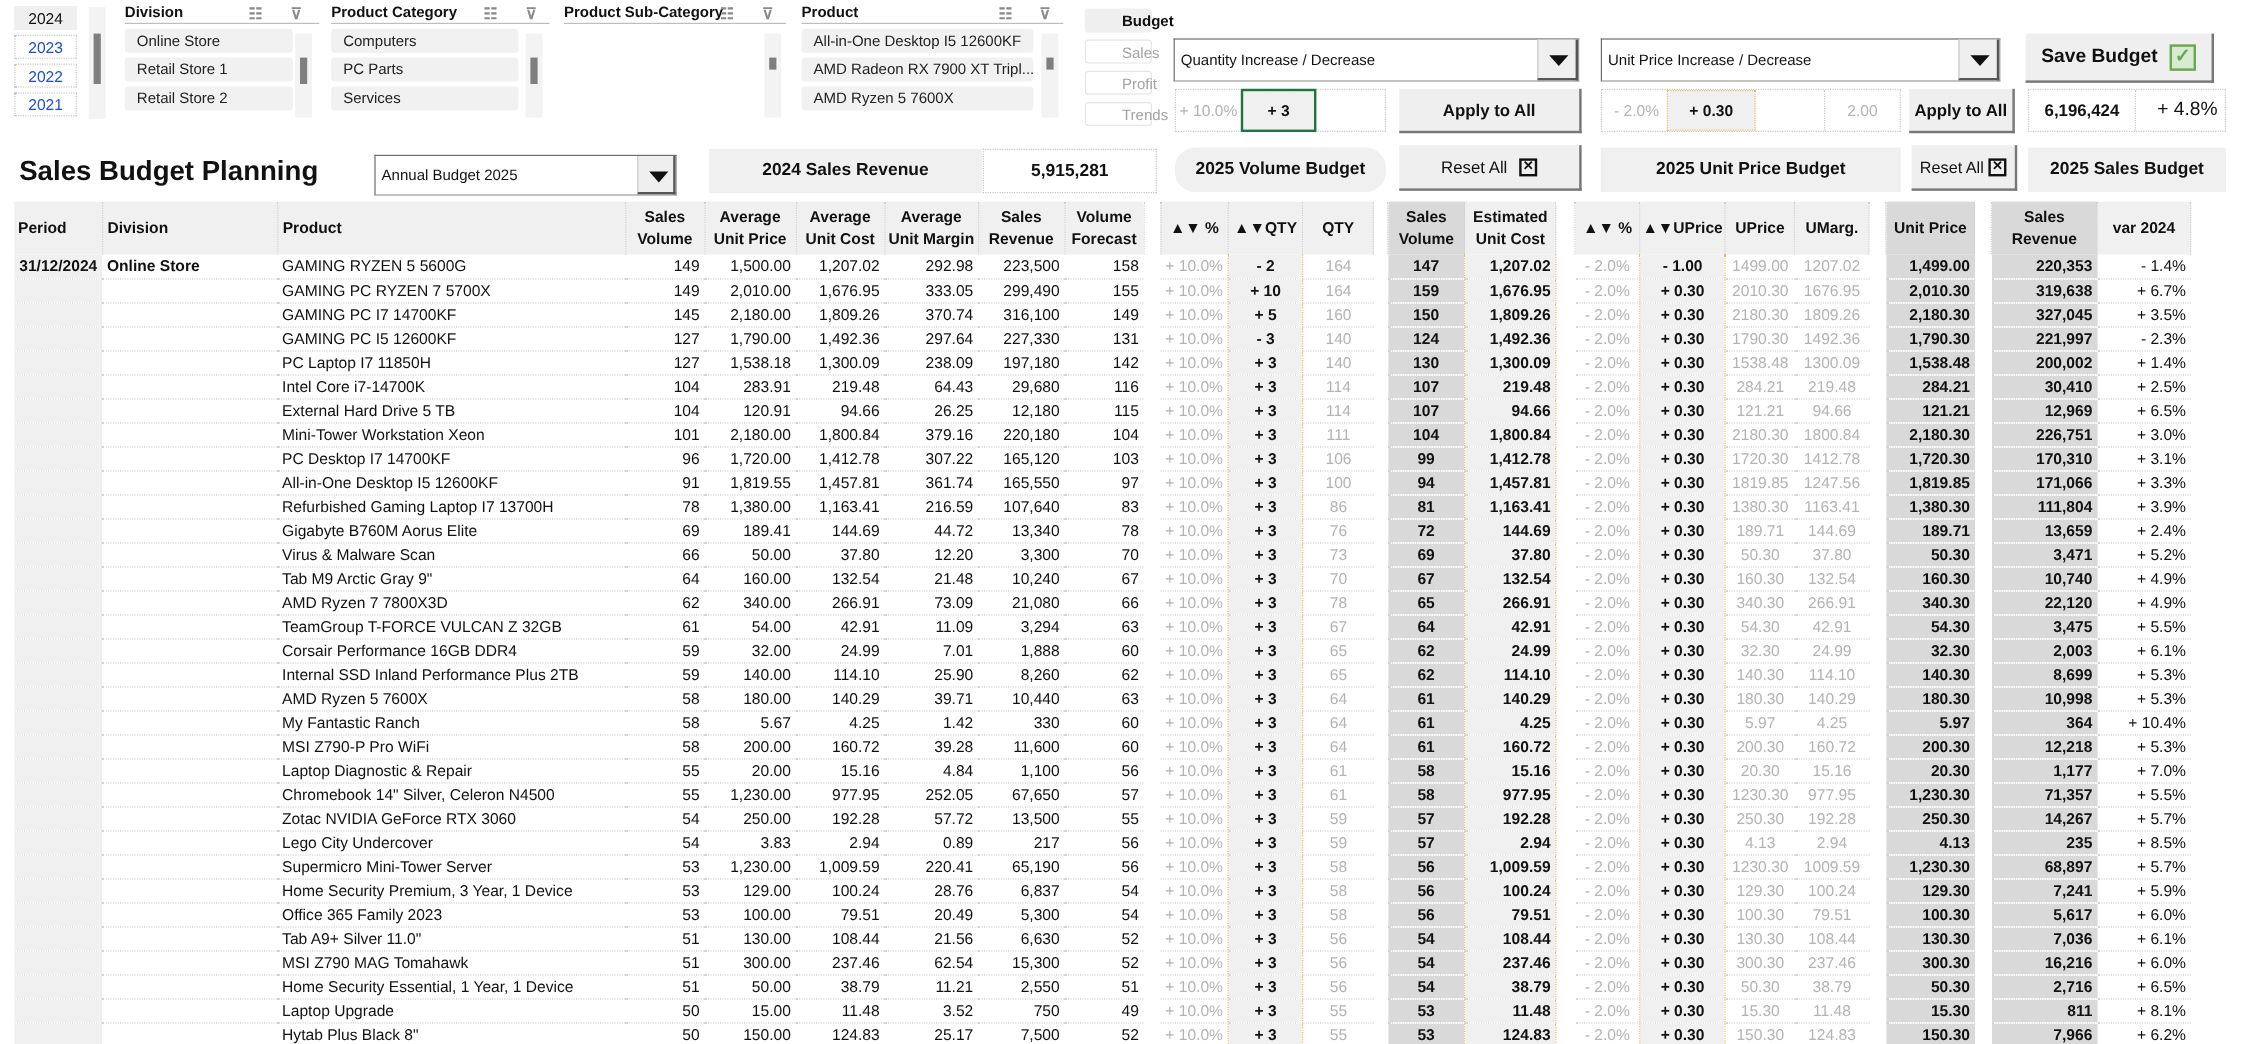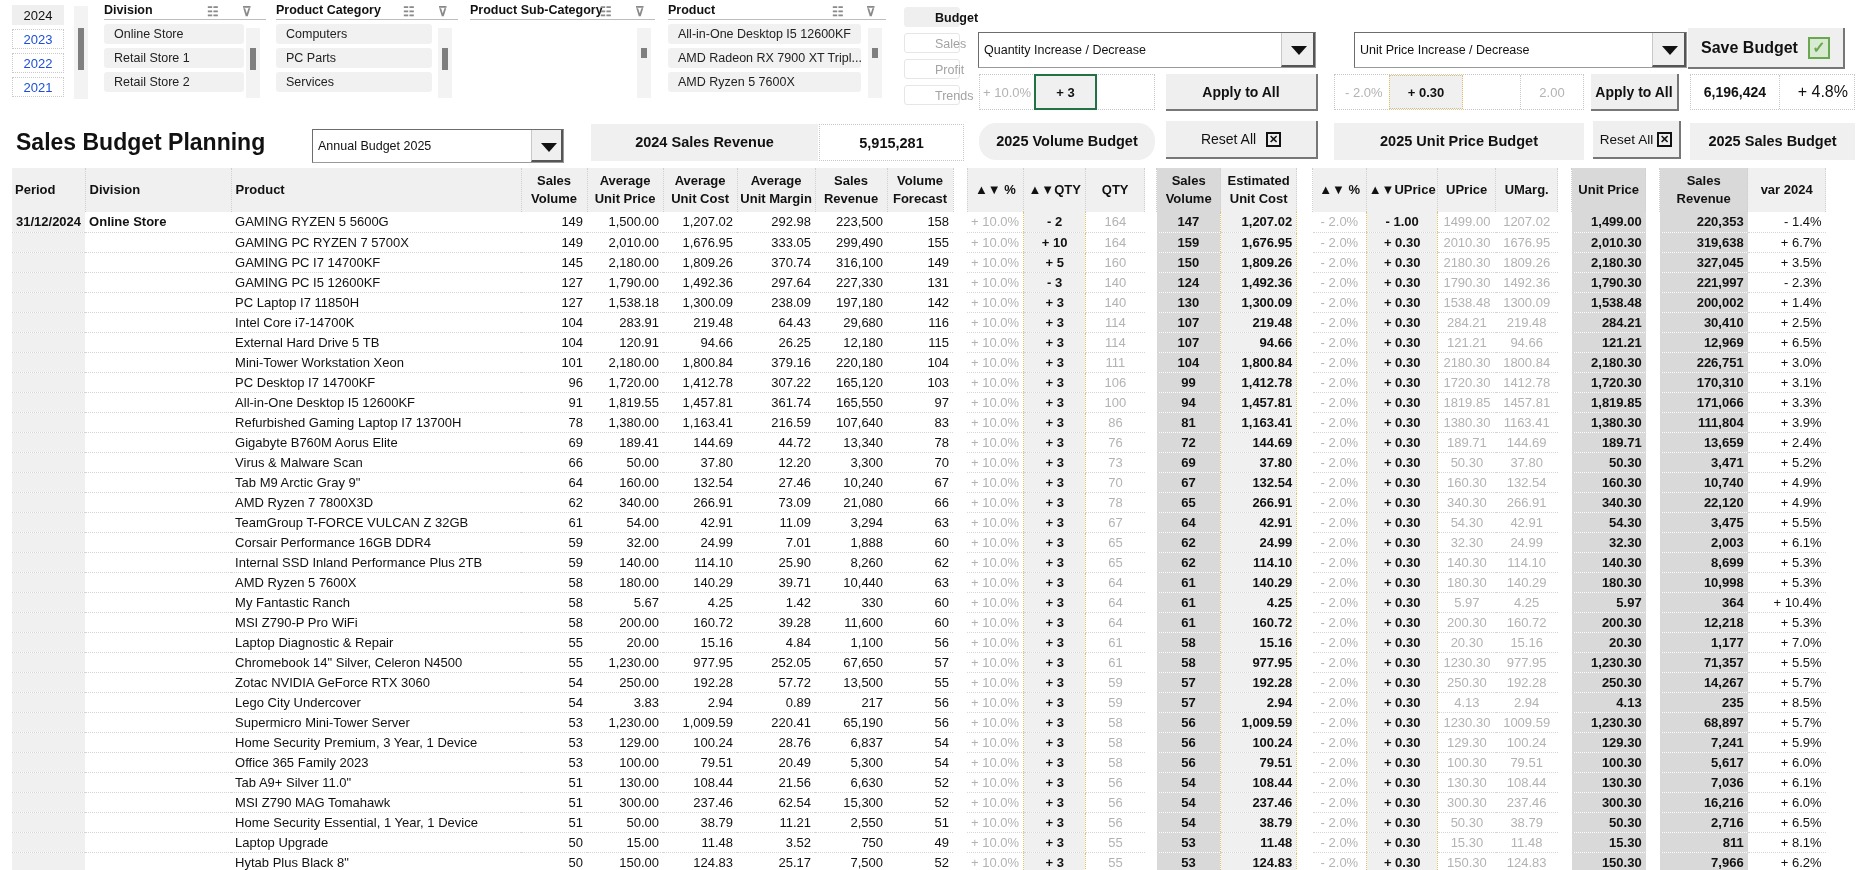--- a/index.html
+++ b/index.html
@@ -139,21 +139,21 @@
   <span class="ghost" style="width:54px;padding-left:3px;font-size:13px;">+ 10.0%</span>
   <span style="width:63px;height:36px;border:2px solid #217346;background:#f0f0f0;font-weight:bold;display:flex;align-items:center;justify-content:center;">+ 3</span>
 </div>
 <div class="abs btn" style="left:1166px;top:74px;width:152px;height:37px;">Apply to All</div>
 <div class="abs panel-title" style="left:979px;top:123px;width:176px;border-radius:17px;">2025 Volume Budget</div>
 <div class="abs btn light" style="left:1166px;top:121px;width:152px;height:38px;">
   <span>Reset All</span>
   <span class="xbox">✕</span>
 </div>
 
-<div class="abs combo" style="left:1334px;top:32px;width:333px;margin-left:20px;">
+<div class="abs combo" style="left:1334px;top:32px;width:333px;">
   <span class="txt">Unit Price Increase / Decrease</span>
   <span class="arr"></span>
 </div>
 <div class="abs cell-box" style="left:1334px;top:74px;width:250px;">
   <span class="ghost" style="width:54px;padding-left:10px;font-size:13px;">- 2.0%</span>
   <span style="width:74px;height:34px;border:1px dotted #e5c060;background:#f0f0f0;font-weight:bold;display:flex;align-items:center;justify-content:center;">+ 0.30</span>
   <span style="width:58px;height:34px;border-right:1px dotted #c7c7c7;"></span>
   <span class="ghost" style="width:62px;text-align:center;font-size:13px;">2.00</span>
 </div>
 <div class="abs btn" style="left:1591px;top:74px;width:88px;height:37px;">Apply to All</div>
@@ -507,21 +507,21 @@
         <td class="c ghost">+ 10.0%</td>
         <td class="c b g1 yl yr">+ 3</td>
         <td class="c ghost">100</td>
         <td class="gap"></td>
         <td class="c b g2">94</td>
         <td class="r b g1 yl yr">1,457.81</td>
         <td class="gap"></td>
         <td class="c ghost">- 2.0%</td>
         <td class="c b g1 yl">+ 0.30</td>
         <td class="c ghost yl">1819.85</td>
-        <td class="c ghost">1457.81</td>
+        <td class="c ghost">1247.56</td>
         <td class="gap"></td>
         <td class="r b g2">1,819.85</td>
         <td class="gap"></td>
         <td class="r b g2">171,066</td>
         <td class="r">+ 3.3%</td>
       </tr>
       <tr>
         <td class="period-col b l"></td>
         <td class="b l"></td>
         <td class="l">Refurbished Gaming Laptop I7 13700H</td>
@@ -605,21 +605,21 @@
         <td class="r b g2">3,471</td>
         <td class="r">+ 5.2%</td>
       </tr>
       <tr>
         <td class="period-col b l"></td>
         <td class="b l"></td>
         <td class="l">Tab M9 Arctic Gray 9"</td>
         <td class="r">64</td>
         <td class="r">160.00</td>
         <td class="r">132.54</td>
-        <td class="r">27.46</td>
+        <td class="r">21.48</td>
         <td class="r">10,240</td>
         <td class="r">67</td>
         <td class="gap"></td>
         <td class="c ghost">+ 10.0%</td>
         <td class="c b g1 yl yr">+ 3</td>
         <td class="c ghost">70</td>
         <td class="gap"></td>
         <td class="c b g2">67</td>
         <td class="r b g1 yl yr">132.54</td>
         <td class="gap"></td>

